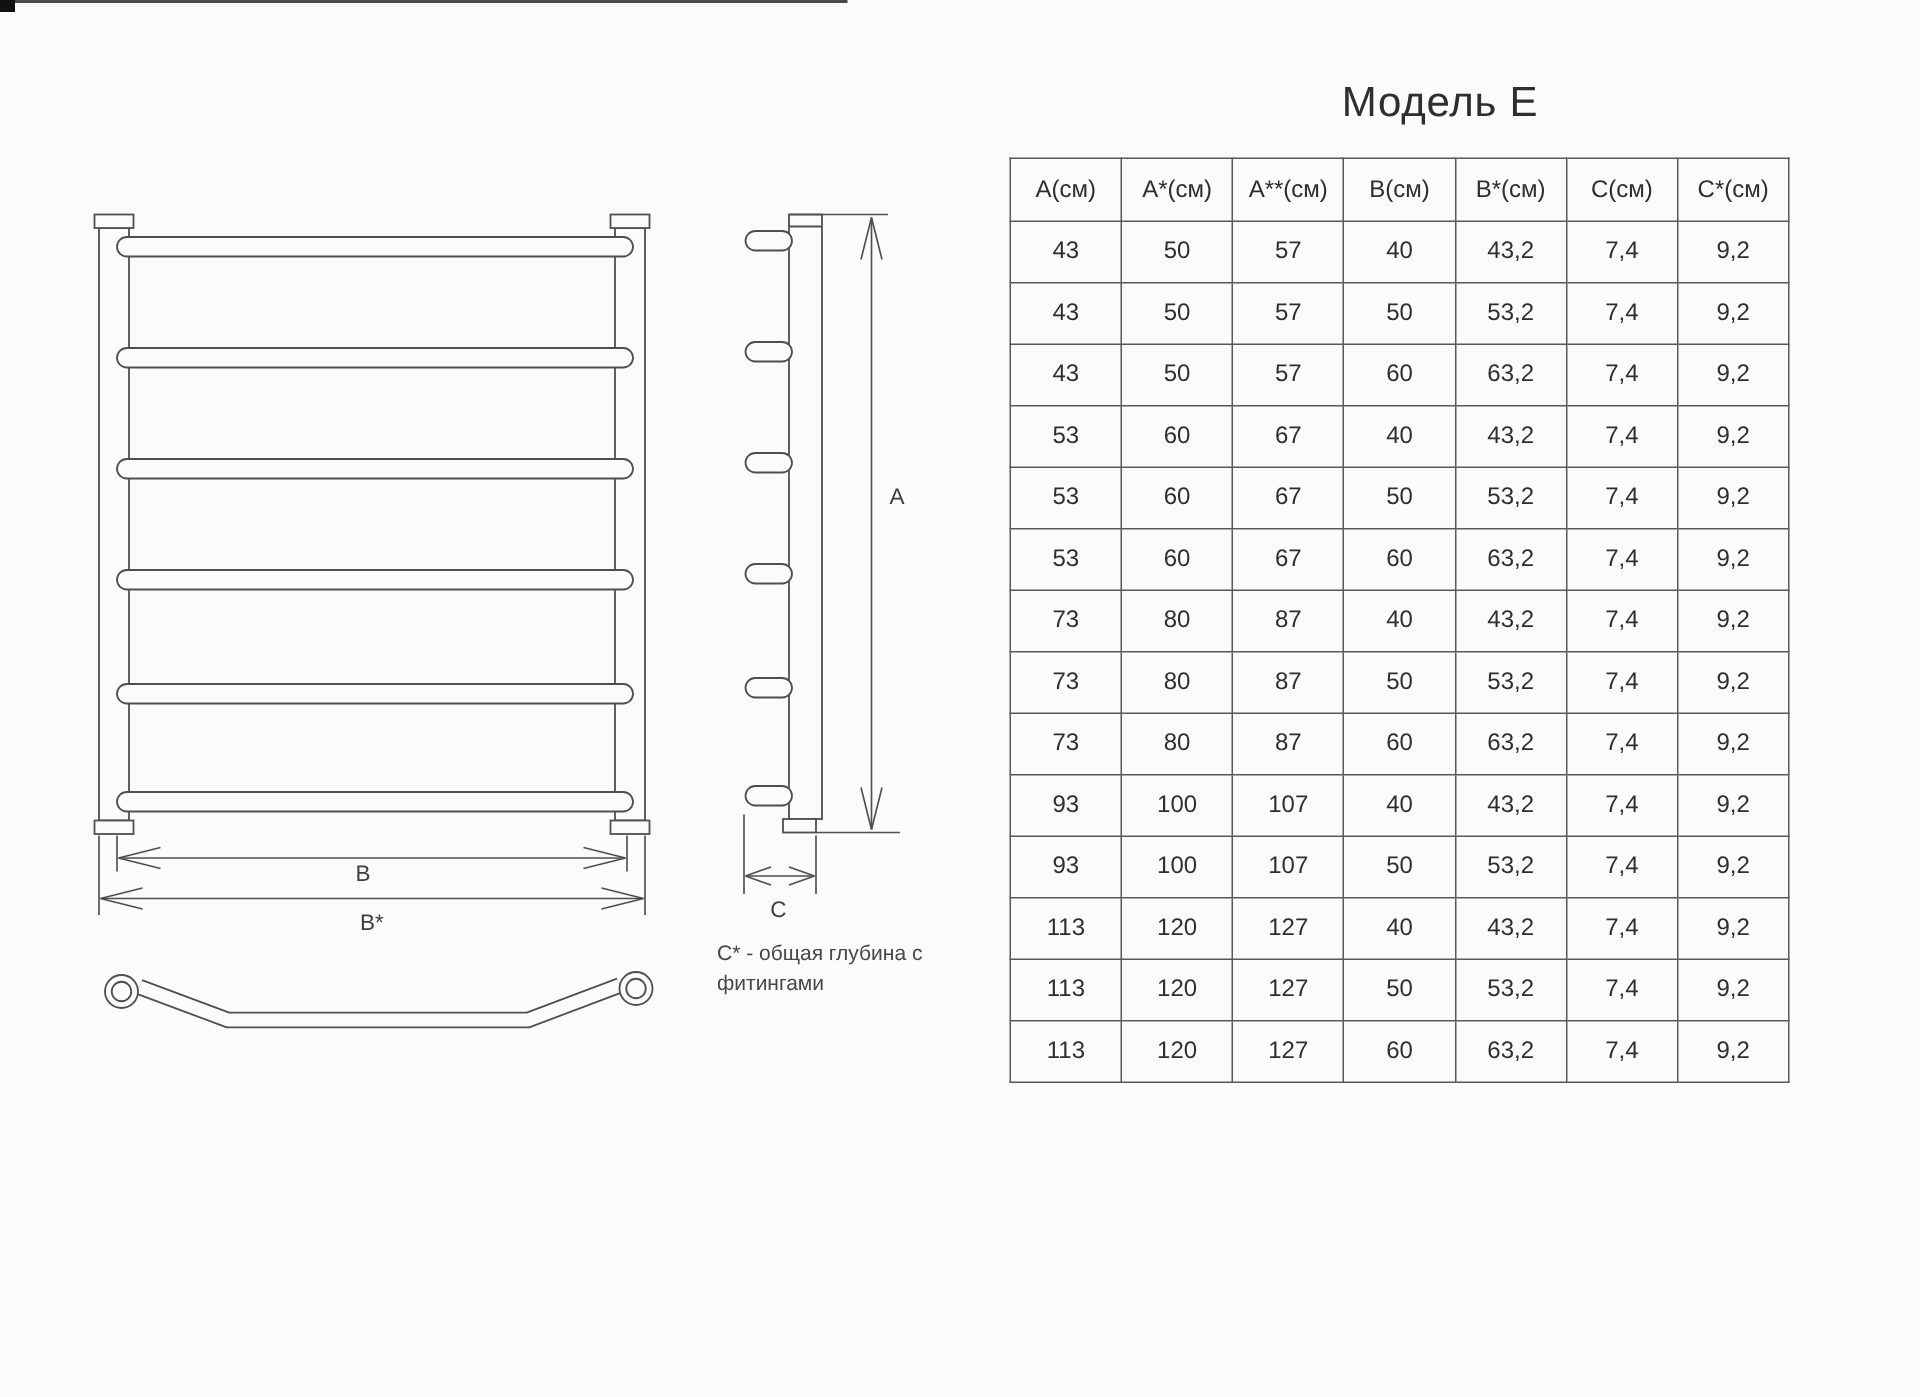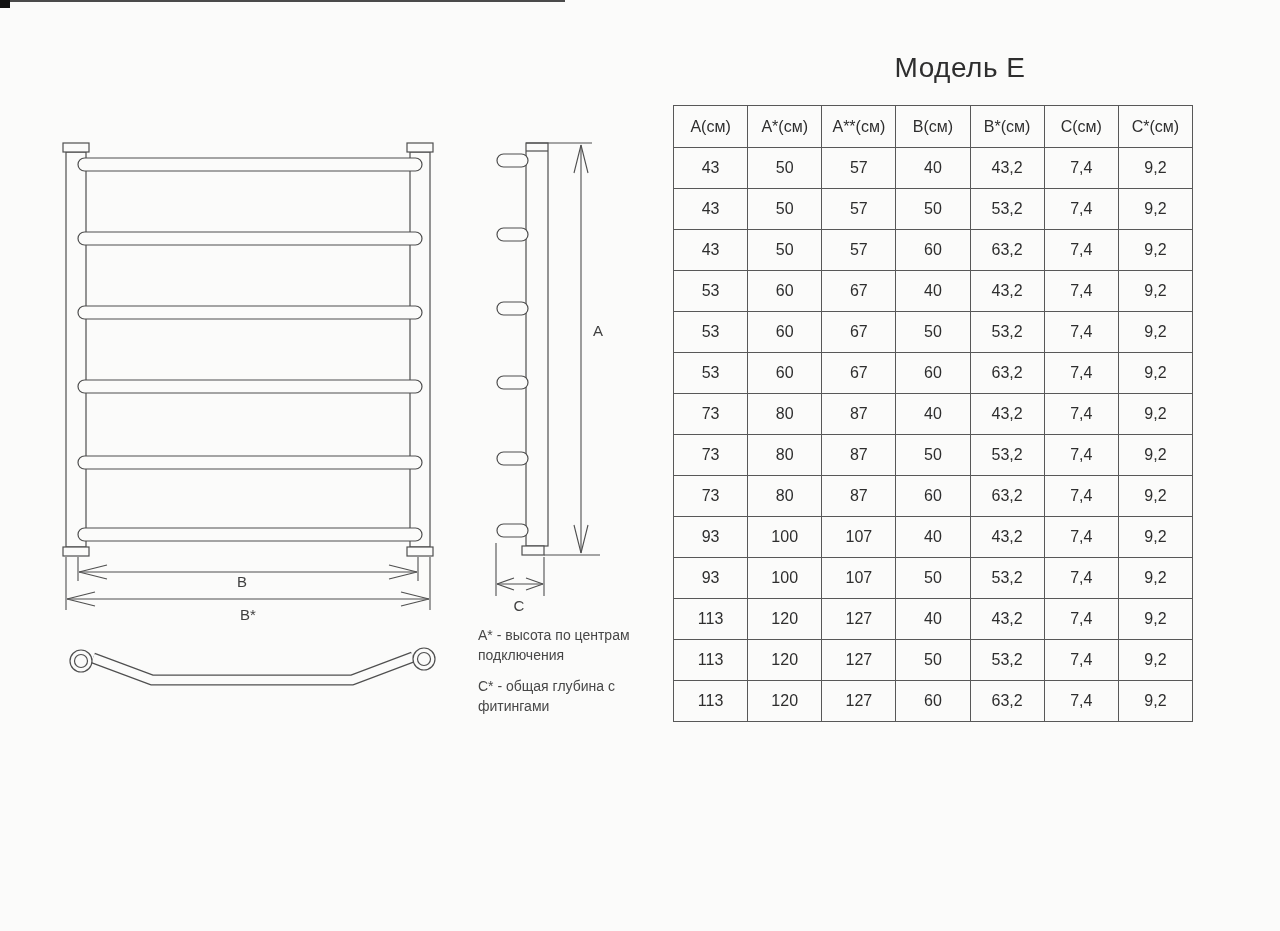--- a/index.html
+++ b/index.html
@@ -264,15 +264,14 @@
           <td>60</td>
           <td>63,2</td>
           <td>7,4</td>
           <td>9,2</td>
         </tr>
       </tbody>
   </table>
 </div>
 
 <div class="notes">
-  <p>А* - высота по центрам подключения</p>
   <p>С* - общая глубина с фитингами</p>
 </div>
 
 </body></html>

